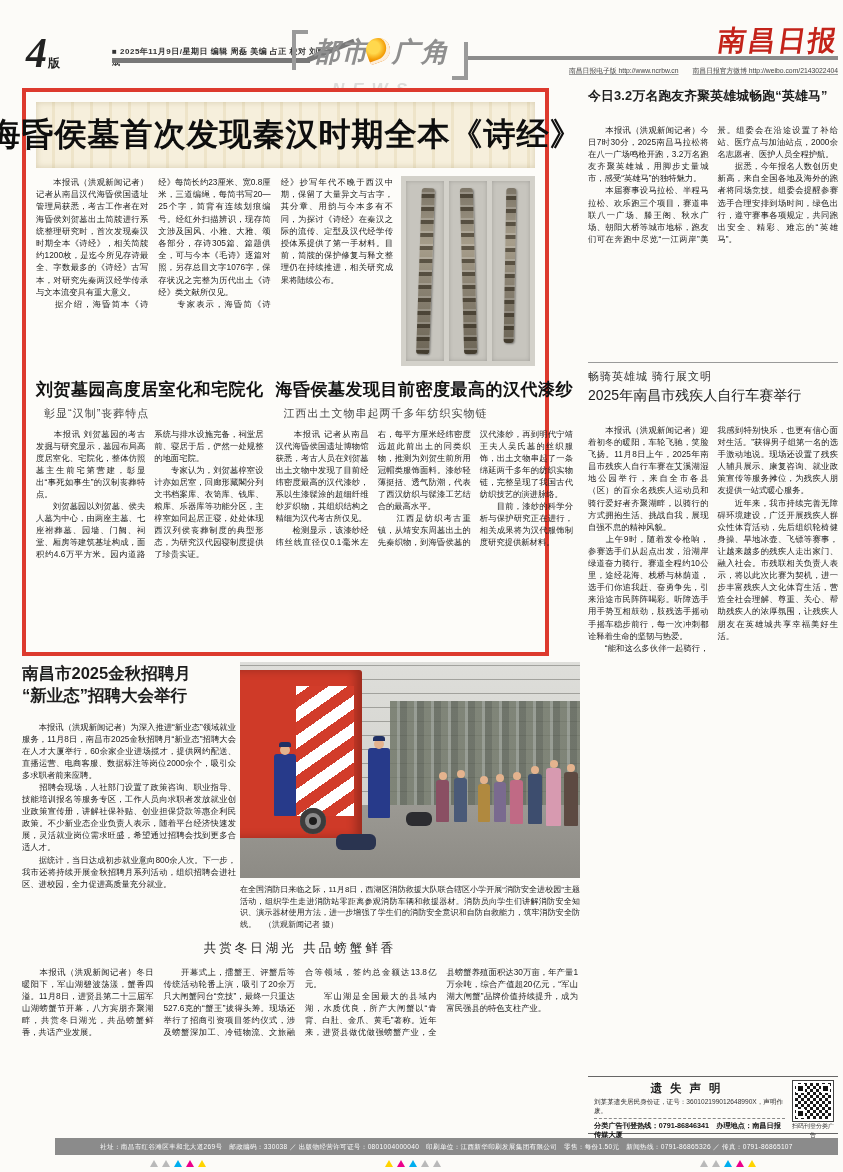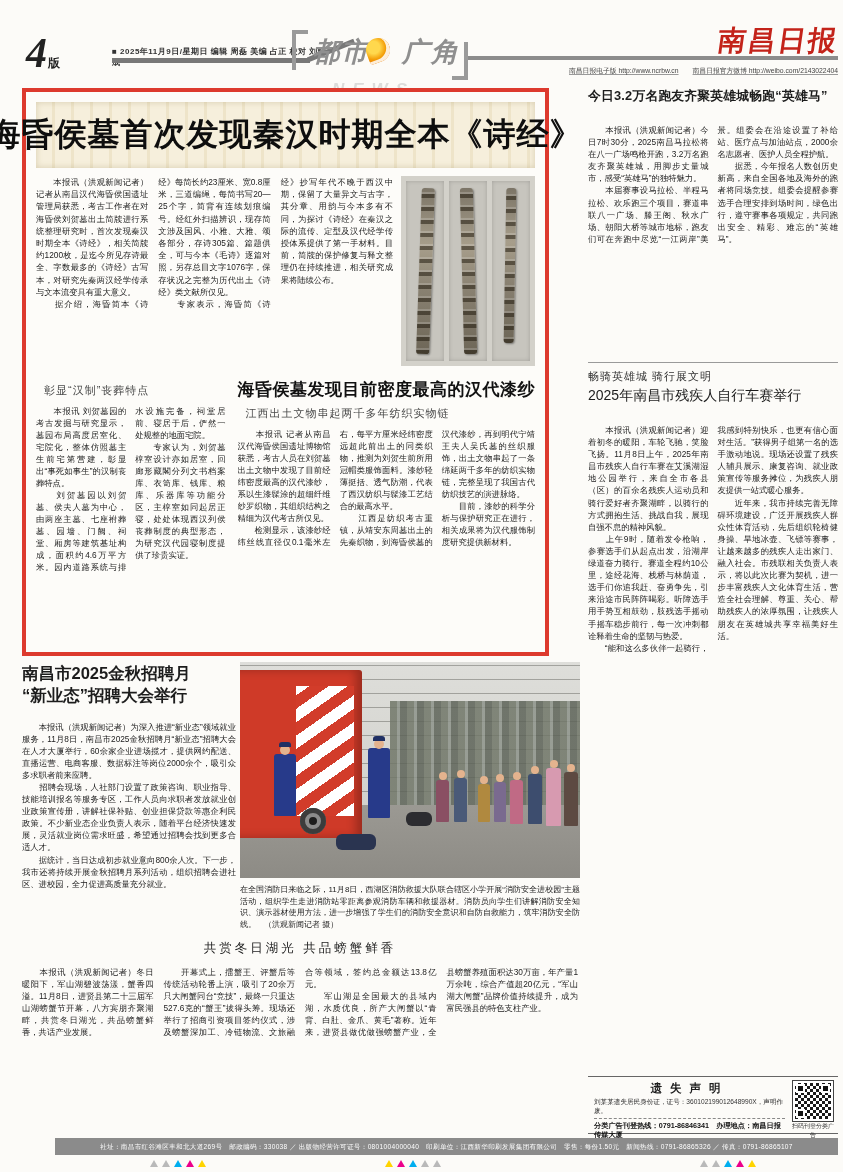--- a/index.html
+++ b/index.html
@@ -11,21 +11,21 @@
   }
   
   .pageno { position:absolute; left:26px; top:32px; font-family:"Liberation Serif",serif; font-size:42px; font-weight:bold; font-style:italic; color:#222; line-height:1; }
   .pageno .unit { font-size:12px; font-style:normal; font-weight:bold; margin-left:1px; }
   .dateline { position:absolute; left:112px; top:46px; width:220px; font-size:8px; font-weight:bold; color:#333; letter-spacing:0.5px; }
   .datebar  { position:absolute; left:112px; top:58px; width:198px; height:5px; background:#787878; }
   .dateslant{ position:absolute; left:306px; top:48px; width:50px; height:5px; background:#787878; transform:rotate(-22deg); }
   .brk-l { position:absolute; left:292px; top:30px; width:16px; height:40px; border-left:4px solid #9a9a9a; border-top:4px solid #9a9a9a; }
   .brk-r { position:absolute; left:452px; top:42px; width:16px; height:38px; border-right:4px solid #9a9a9a; border-bottom:4px solid #9a9a9a; }
   .sec-name { position:absolute; top:34px; font-size:27px; font-weight:bold; font-style:italic; color:#8f8f8f; font-family:"Liberation Serif",serif; letter-spacing:2px; }
-  .sec-l { left:312px; } .sec-r { left:402px;font-family:Liberation Serif, serif; }
+  .sec-l { left:312px; } .sec-r { left:392px;font-family:Liberation Serif, serif; }
   .flame { position:absolute; left:366px; top:38px; width:24px; height:24px; border-radius:50% 50% 50% 4px;
            background:radial-gradient(circle at 36% 34%, #ffd84d 0 28%, #f39c06 55%, #e25a08 100%);
            transform:rotate(-20deg); box-shadow:inset -3px -3px 0 rgba(255,255,255,.85); }
   .newswm { position:absolute; left:332px; top:64px; font-size:17px; font-style:italic; font-weight:bold; color:#dcdcda; letter-spacing:8px;margin-top:16px; }
   .headline-rule { position:absolute; left:468px; top:56px; width:370px; height:4px; background:#8c8c8c; }
   .masthead { position:absolute; left:660px; top:22px; width:178px; text-align:right; font-family:"Liberation Serif",serif;
               font-size:28px; font-weight:900; color:#c3231a; transform:skewX(-8deg); letter-spacing:2px; }
   .urls { position:absolute; left:540px; top:66px; width:298px; display:flex; justify-content:flex-end; gap:14px; font-size:6.8px; color:#444; }
   .urls span { text-decoration:underline; text-decoration-color:#999; }
   
@@ -153,20 +153,21 @@
         <div class="slip-panel">
             <div class="slip s2"></div>
           </div>
         <div class="slip-panel">
             <div class="slip s3"></div>
           </div>
       </div>
     </div>
     <div class="sub-row">
       <div class="sub-left">
+        <h2>刘贺墓园高度居室化和宅院化</h2>
         <div class="subhead">彰显“汉制”丧葬特点</div>
         <div class="cols sub-body cols2">　　本报讯 刘贺墓园的考古发掘与研究显示，墓园布局高度居室化、宅院化，整体仿照墓主生前宅第营建，彰显出“事死如事生”的汉制丧葬特点。
 　　刘贺墓园以刘贺墓、侯夫人墓为中心，由两座主墓、七座祔葬墓、园墙、门阙、祠堂、厢房等建筑基址构成，面积约4.6万平方米。园内道路系统与排水设施完备，祠堂居前、寝居于后，俨然一处规整的地面宅院。
 　　专家认为，刘贺墓椁室设计亦如居室，回廊形藏閣分列文书档案库、衣笥库、钱库、粮库、乐器库等功能分区，主椁室如同起居正寝，处处体现西汉列侯丧葬制度的典型形态，为研究汉代园寝制度提供了珍贵实证。</div>
       </div>
       <div class="sub-right">
         <h2>海昏侯墓发现目前密度最高的汉代漆纱</h2>
         <div class="subhead">江西出土文物串起两千多年纺织实物链</div>
         <div class="cols sub-body cols3">　　本报讯 记者从南昌汉代海昏侯国遗址博物馆获悉，考古人员在刘贺墓出土文物中发现了目前经纬密度最高的汉代漆纱，系以生漆髹涂的超细纤维纱罗织物，其组织结构之精细为汉代考古所仅见。
 　　检测显示，该漆纱经纬丝线直径仅0.1毫米左右，每平方厘米经纬密度远超此前出土的同类织物，推测为刘贺生前所用冠帽类服饰面料。漆纱轻薄挺括、透气防潮，代表了西汉纺织与髹漆工艺结合的最高水平。

